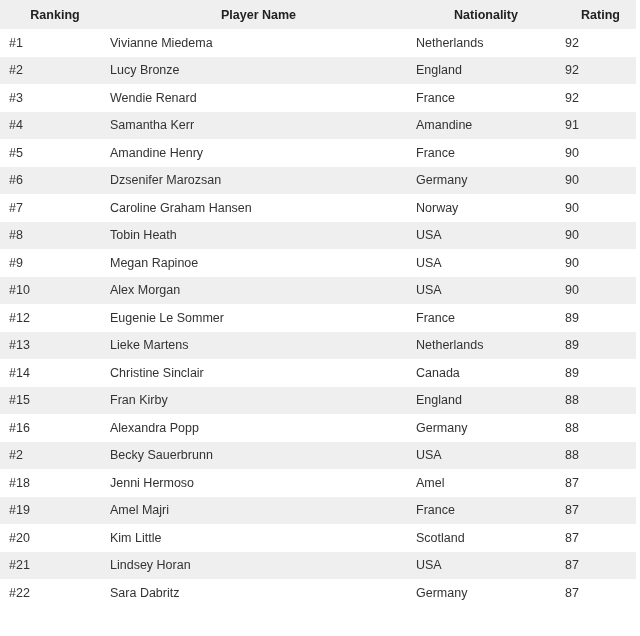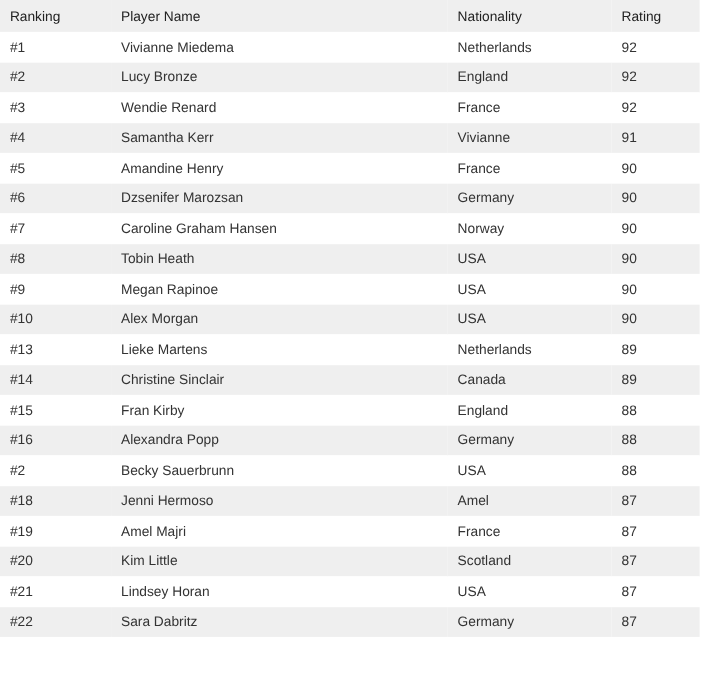--- a/index.html
+++ b/index.html
@@ -1,19 +1,19 @@
 <!DOCTYPE html>
 <html><head>
 <meta charset="utf-8">
 <style>
   html, body { margin: 0; padding: 0; background: #ffffff; }
   body { width: 640px; height: 636px; overflow: hidden; font-family: "Liberation Sans", "DejaVu Sans", sans-serif; }
   .tbl { width: 636px; border-collapse: collapse; table-layout: fixed; }
   .tbl th, .tbl td { height: 27.5px; padding: 0 0 0 9px; text-align: left; vertical-align: middle; font-size: 12.5px; color: #333333; white-space: nowrap; }
-  .tbl th { font-weight: normal; color: #222222; background: #efefef; height: 29px; }
+  .tbl th { font-weight: bold; color: #222222; background: #efefef; height: 29px; text-align: center; }
   .tbl tbody tr:nth-child(even) td { background: #efefef; }
   .tbl tbody tr:nth-child(odd) td { background: #ffffff; }
   col.c1 { width: 101px; }
   col.c2 { width: 306px; }
   col.c3 { width: 149px; }
   col.c4 { width: 80px; }
 </style>
 </head>
 <body>
 
@@ -47,21 +47,21 @@
       </tr>
       <tr>
         <td>#3</td>
         <td>Wendie Renard</td>
         <td>France</td>
         <td>92</td>
       </tr>
       <tr>
         <td>#4</td>
         <td>Samantha Kerr</td>
-        <td>Vivianne</td>
+        <td>Amandine</td>
         <td>91</td>
       </tr>
       <tr>
         <td>#5</td>
         <td>Amandine Henry</td>
         <td>France</td>
         <td>90</td>
       </tr>
       <tr>
         <td>#6</td>
@@ -85,20 +85,26 @@
         <td>#9</td>
         <td>Megan Rapinoe</td>
         <td>USA</td>
         <td>90</td>
       </tr>
       <tr>
         <td>#10</td>
         <td>Alex Morgan</td>
         <td>USA</td>
         <td>90</td>
+      </tr>
+      <tr>
+        <td>#12</td>
+        <td>Eugenie Le Sommer</td>
+        <td>France</td>
+        <td>89</td>
       </tr>
       <tr>
         <td>#13</td>
         <td>Lieke Martens</td>
         <td>Netherlands</td>
         <td>89</td>
       </tr>
       <tr>
         <td>#14</td>
         <td>Christine Sinclair</td>

